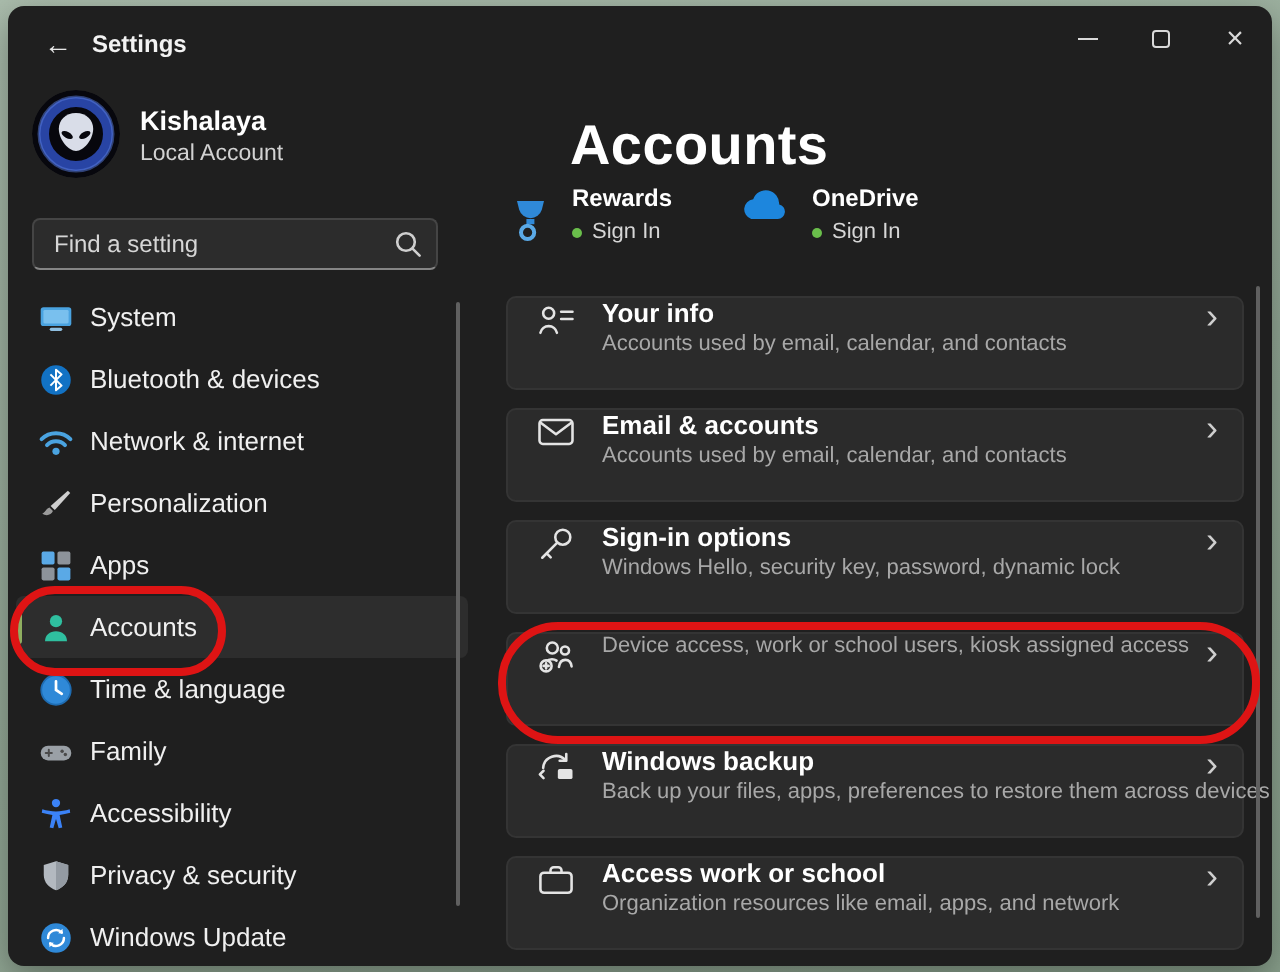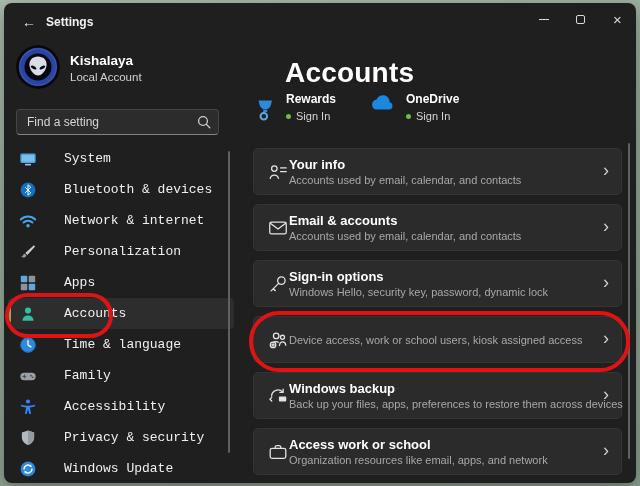--- a/index.html
+++ b/index.html
@@ -29,40 +29,40 @@
   .profile-type { position:absolute; left:66px; top:68px; font-size:11.5px; color:#d2d2d2; }
   
   .search-box { position:absolute; left:12px; top:106px; width:203px; height:26px;
     background:#2c2c2c; border:1px solid #454545; border-bottom-color:#858585; border-radius:4px; }
   .search-box input { width:100%; height:100%; background:transparent; border:none; outline:none;
     color:#e4e4e4; font-size:12px; padding:0 26px 0 10px; font-family:inherit; }
   .search-box input::placeholder { color:#d6d6d6; opacity:1; }
   .search-icon { position:absolute; right:7px; top:5px; width:14px; height:14px; }
   
   .nav { position:absolute; left:4px; top:140px; width:226px; }
-  .nav-item { display:flex; align-items:center; height:31px; padding-left:11px; gap:27px;
-    border-radius:4px; position:relative;font-family:Liberation Mono, monospace; }
+  .nav-item { display:flex; align-items:center; height:31px; padding-left:11px; gap:8px;
+    border-radius:4px; position:relative; }
   .nav-item.selected { background:#2d2d2d; }
   .nav-item.selected::before { content:""; position:absolute; left:0; top:7px; width:3px; height:17px;
     border-radius:2px; background:#8fae60; }
   .nav-icon { width:18px; height:18px; flex:none; display:block; }
   .nav-label { font-size:13px; color:#f0f0f0; white-space:nowrap; }
   .side-scroll { position:absolute; left:224px; top:148px; width:2px; height:302px; background:#606060; border-radius:1px; }
   
   .main-title { position:absolute; left:281px; top:54px; font-size:28px; font-weight:700; letter-spacing:.2px; }
   .promo { position:absolute; top:89px; display:flex; gap:9px; align-items:flex-start; }
   .promo-rewards { left:252px;align-items:flex-end; } .promo-onedrive { left:364px;gap:11px; }
   .promo-icon { flex:none; margin-top:1px; }
   .promo-name { font-size:12px; font-weight:700; color:#fff; }
   .promo-status { display:flex; align-items:center; gap:5px; margin-top:4px; }
   .dot { width:5px; height:5px; border-radius:50%; background:#6abe4b; }
   .promo-status span { font-size:11px; color:#d6d6d6; }
   .cards { position:absolute; left:249px; top:145px; width:369px; display:flex; flex-direction:column; gap:9px; }
   .card { height:47px; background:#2b2b2b; border:1px solid #343434; border-radius:5px;
-    display:flex; align-items:center; padding:0 12px 0 13px; }
+    display:flex; padding:0 12px 0 13px; gap:12px; }
   .card-icon { width:22px; height:22px; flex:none; }
   .card-text { flex:1; display:flex; flex-direction:column; gap:2px; min-width:0; }
   .card-title { font-size:13px; font-weight:700; color:#fff; }
   .card-sub { font-size:11px; color:#a8a8a8; white-space:nowrap; }
   .card-chevron { font-size:18px; color:#cfcfcf; line-height:1; padding-bottom:3px; }
   .main-scroll { position:absolute; left:624px; top:140px; width:2px; height:316px; background:#606060; border-radius:1px; }
   
   .annotation { position:absolute; border:4px solid #de1414; pointer-events:none; z-index:10; }
   .ann-sidebar { left:1px; top:290px; width:108px; height:45px; border-radius:23px; }
   .ann-card { left:245px; top:308px; width:381px; height:61px; border-radius:30px; }

